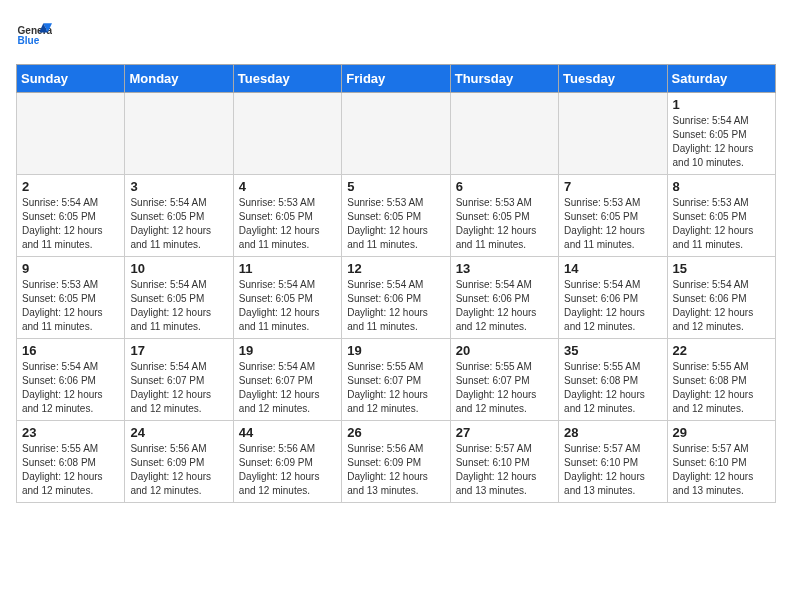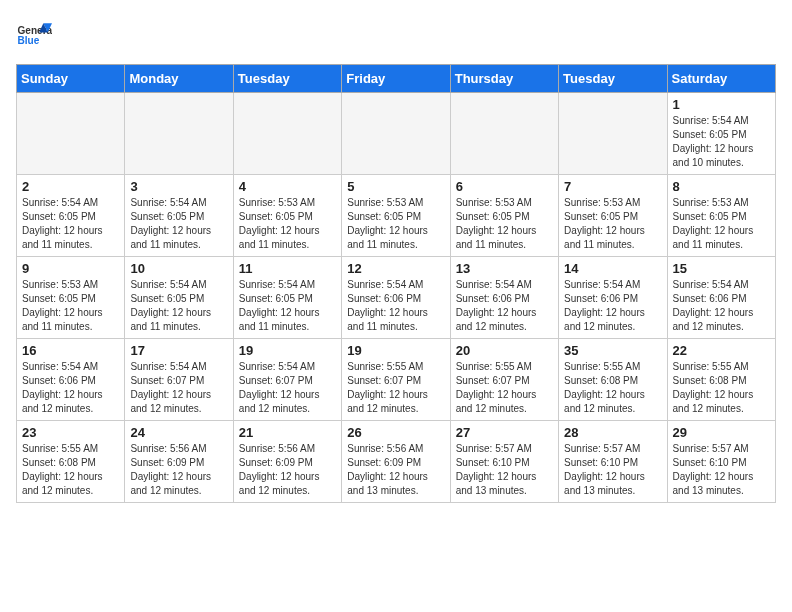--- a/index.html
+++ b/index.html
@@ -262,21 +262,21 @@
 Sunset: 6:08 PM
 Daylight: 12 hours and 12 minutes.</div>
         </td>
         <td>
           <span class="day-num">24</span>
           <div class="day-info" style="white-space: pre-line;">Sunrise: 5:56 AM
 Sunset: 6:09 PM
 Daylight: 12 hours and 12 minutes.</div>
         </td>
         <td>
-          <span class="day-num">21</span>
+          <span class="day-num">44</span>
           <div class="day-info" style="white-space: pre-line;">Sunrise: 5:56 AM
 Sunset: 6:09 PM
 Daylight: 12 hours and 12 minutes.</div>
         </td>
         <td>
           <span class="day-num">26</span>
           <div class="day-info" style="white-space: pre-line;">Sunrise: 5:56 AM
 Sunset: 6:09 PM
 Daylight: 12 hours and 13 minutes.</div>
         </td>

